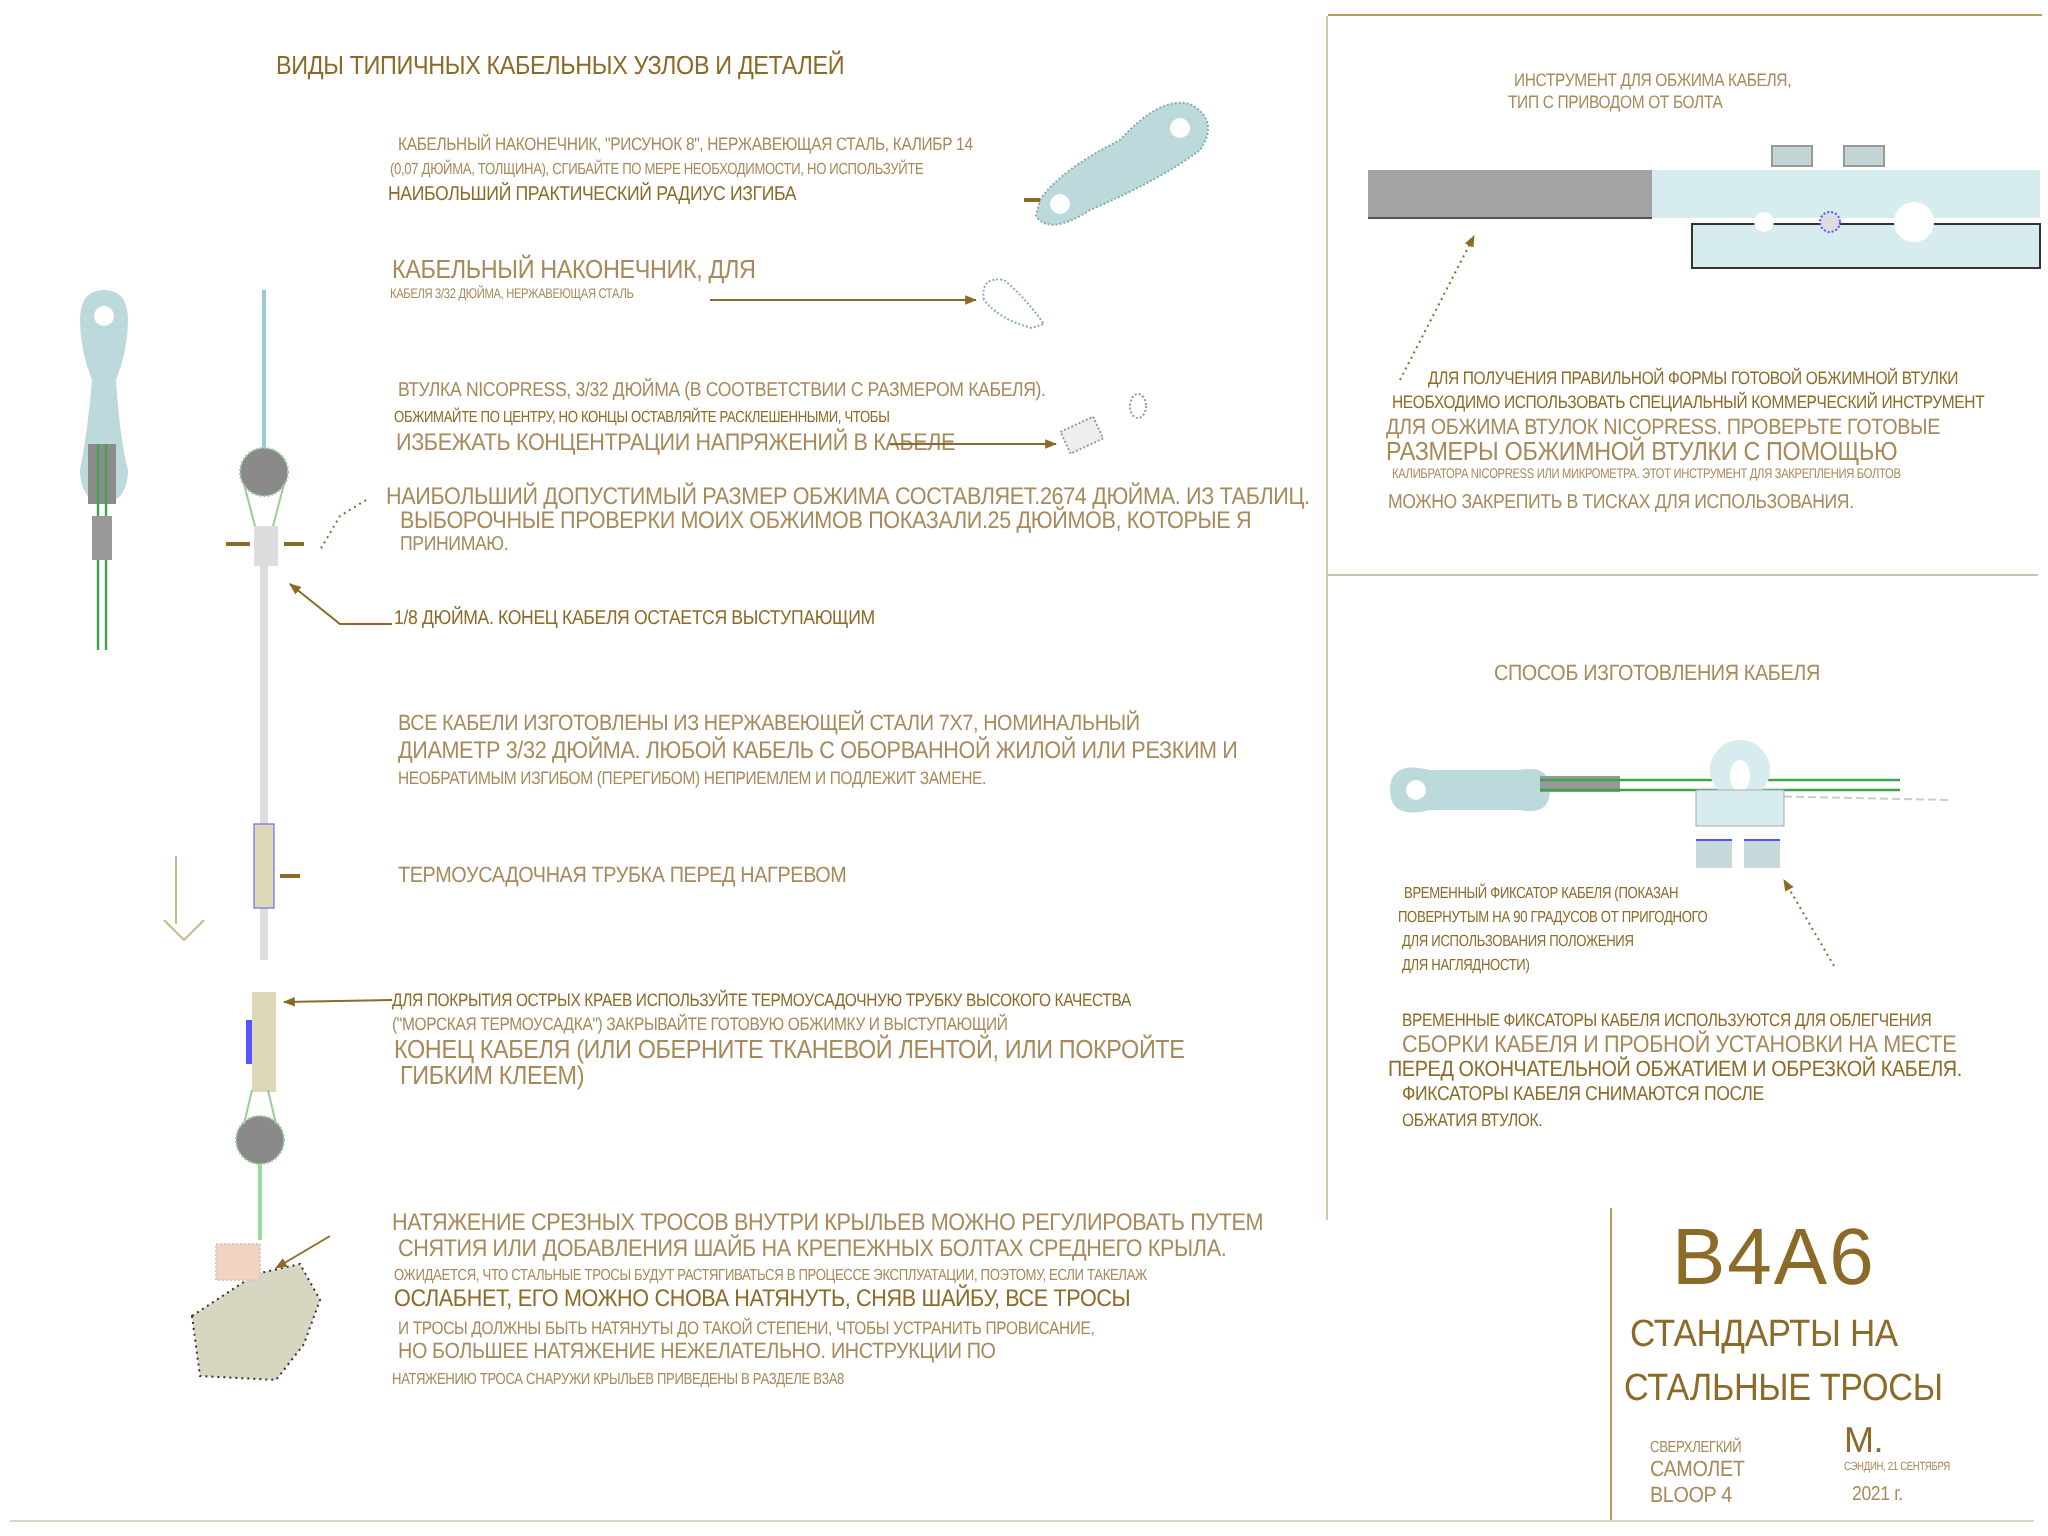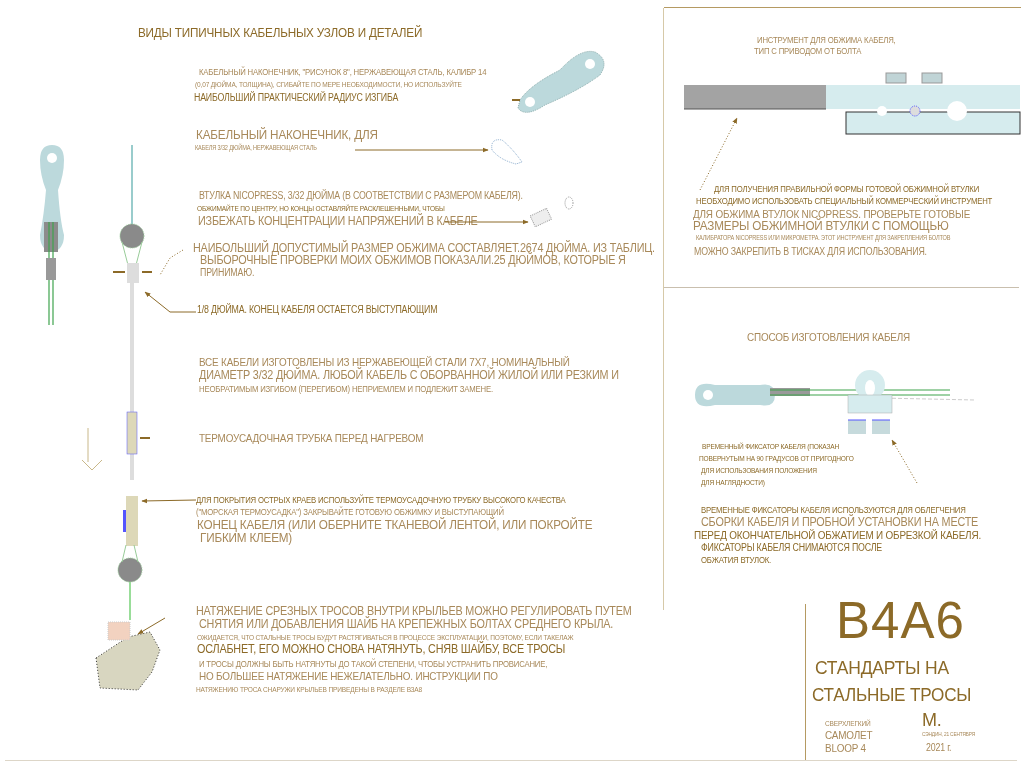--- a/index.html
+++ b/index.html
@@ -77,21 +77,21 @@
 <div class="t c8 gold" style="left:702px;top:442px;">ВРЕМЕННЫЙ ФИКСАТОР КАБЕЛЯ (ПОКАЗАН</div>
 <div class="t c8 gold" style="left:699px;top:454px;">ПОВЕРНУТЫМ НА 90 ГРАДУСОВ ОТ ПРИГОДНОГО</div>
 <div class="t c8 gold" style="left:701px;top:466px;">ДЛЯ ИСПОЛЬЗОВАНИЯ ПОЛОЖЕНИЯ</div>
 <div class="t c8 gold" style="left:701px;top:478px;">ДЛЯ НАГЛЯДНОСТИ)</div>
 <div class="t c9 gold" style="left:701px;top:505px;">ВРЕМЕННЫЕ ФИКСАТОРЫ КАБЕЛЯ ИСПОЛЬЗУЮТСЯ ДЛЯ ОБЛЕГЧЕНИЯ</div>
 <div class="t c12 light" style="left:701px;top:516px;">СБОРКИ КАБЕЛЯ И ПРОБНОЙ УСТАНОВКИ НА МЕСТЕ</div>
 <div class="t c11 gold" style="left:694px;top:529px;">ПЕРЕД ОКОНЧАТЕЛЬНОЙ ОБЖАТИЕМ И ОБРЕЗКОЙ КАБЕЛЯ.</div>
 <div class="t c10 gold" style="left:701px;top:542px;">ФИКСАТОРЫ КАБЕЛЯ СНИМАЮТСЯ ПОСЛЕ</div>
 <div class="t c9 gold" style="left:701px;top:555px;">ОБЖАТИЯ ВТУЛОК.</div>
 
-<div class="t gold" style="left:836px;top:592px;font-size:51px;letter-spacing:1px;">B4A6</div>
+<div class="t gold" style="left:836px;top:606px;font-size:40px;letter-spacing:1px;">B4A6</div>
 <div class="t gold" style="left:815px;top:657px;font-size:19px;transform:scaleX(0.92);transform-origin:left top;">СТАНДАРТЫ НА</div>
 <div class="t gold" style="left:812px;top:684px;font-size:19px;transform:scaleX(0.9);transform-origin:left top;">СТАЛЬНЫЕ ТРОСЫ</div>
 <div class="t c8 light" style="left:825px;top:719px;">СВЕРХЛЕГКИЙ</div>
 <div class="t c11 light" style="left:825px;top:729px;">САМОЛЕТ</div>
 <div class="t c11 light" style="left:825px;top:742px;">BLOOP 4</div>
 <div class="t gold" style="left:922px;top:710px;font-size:18px;">М.</div>
 <div class="t c7 light" style="left:922px;top:731px;font-size:6px;">СЭНДИН, 21 СЕНТЯБРЯ</div>
 <div class="t c10 light" style="left:926px;top:742px;">2021 г.</div>
 
 <svg width="1024" height="768" style="left:0;top:0;" viewBox="0 0 1024 768">

